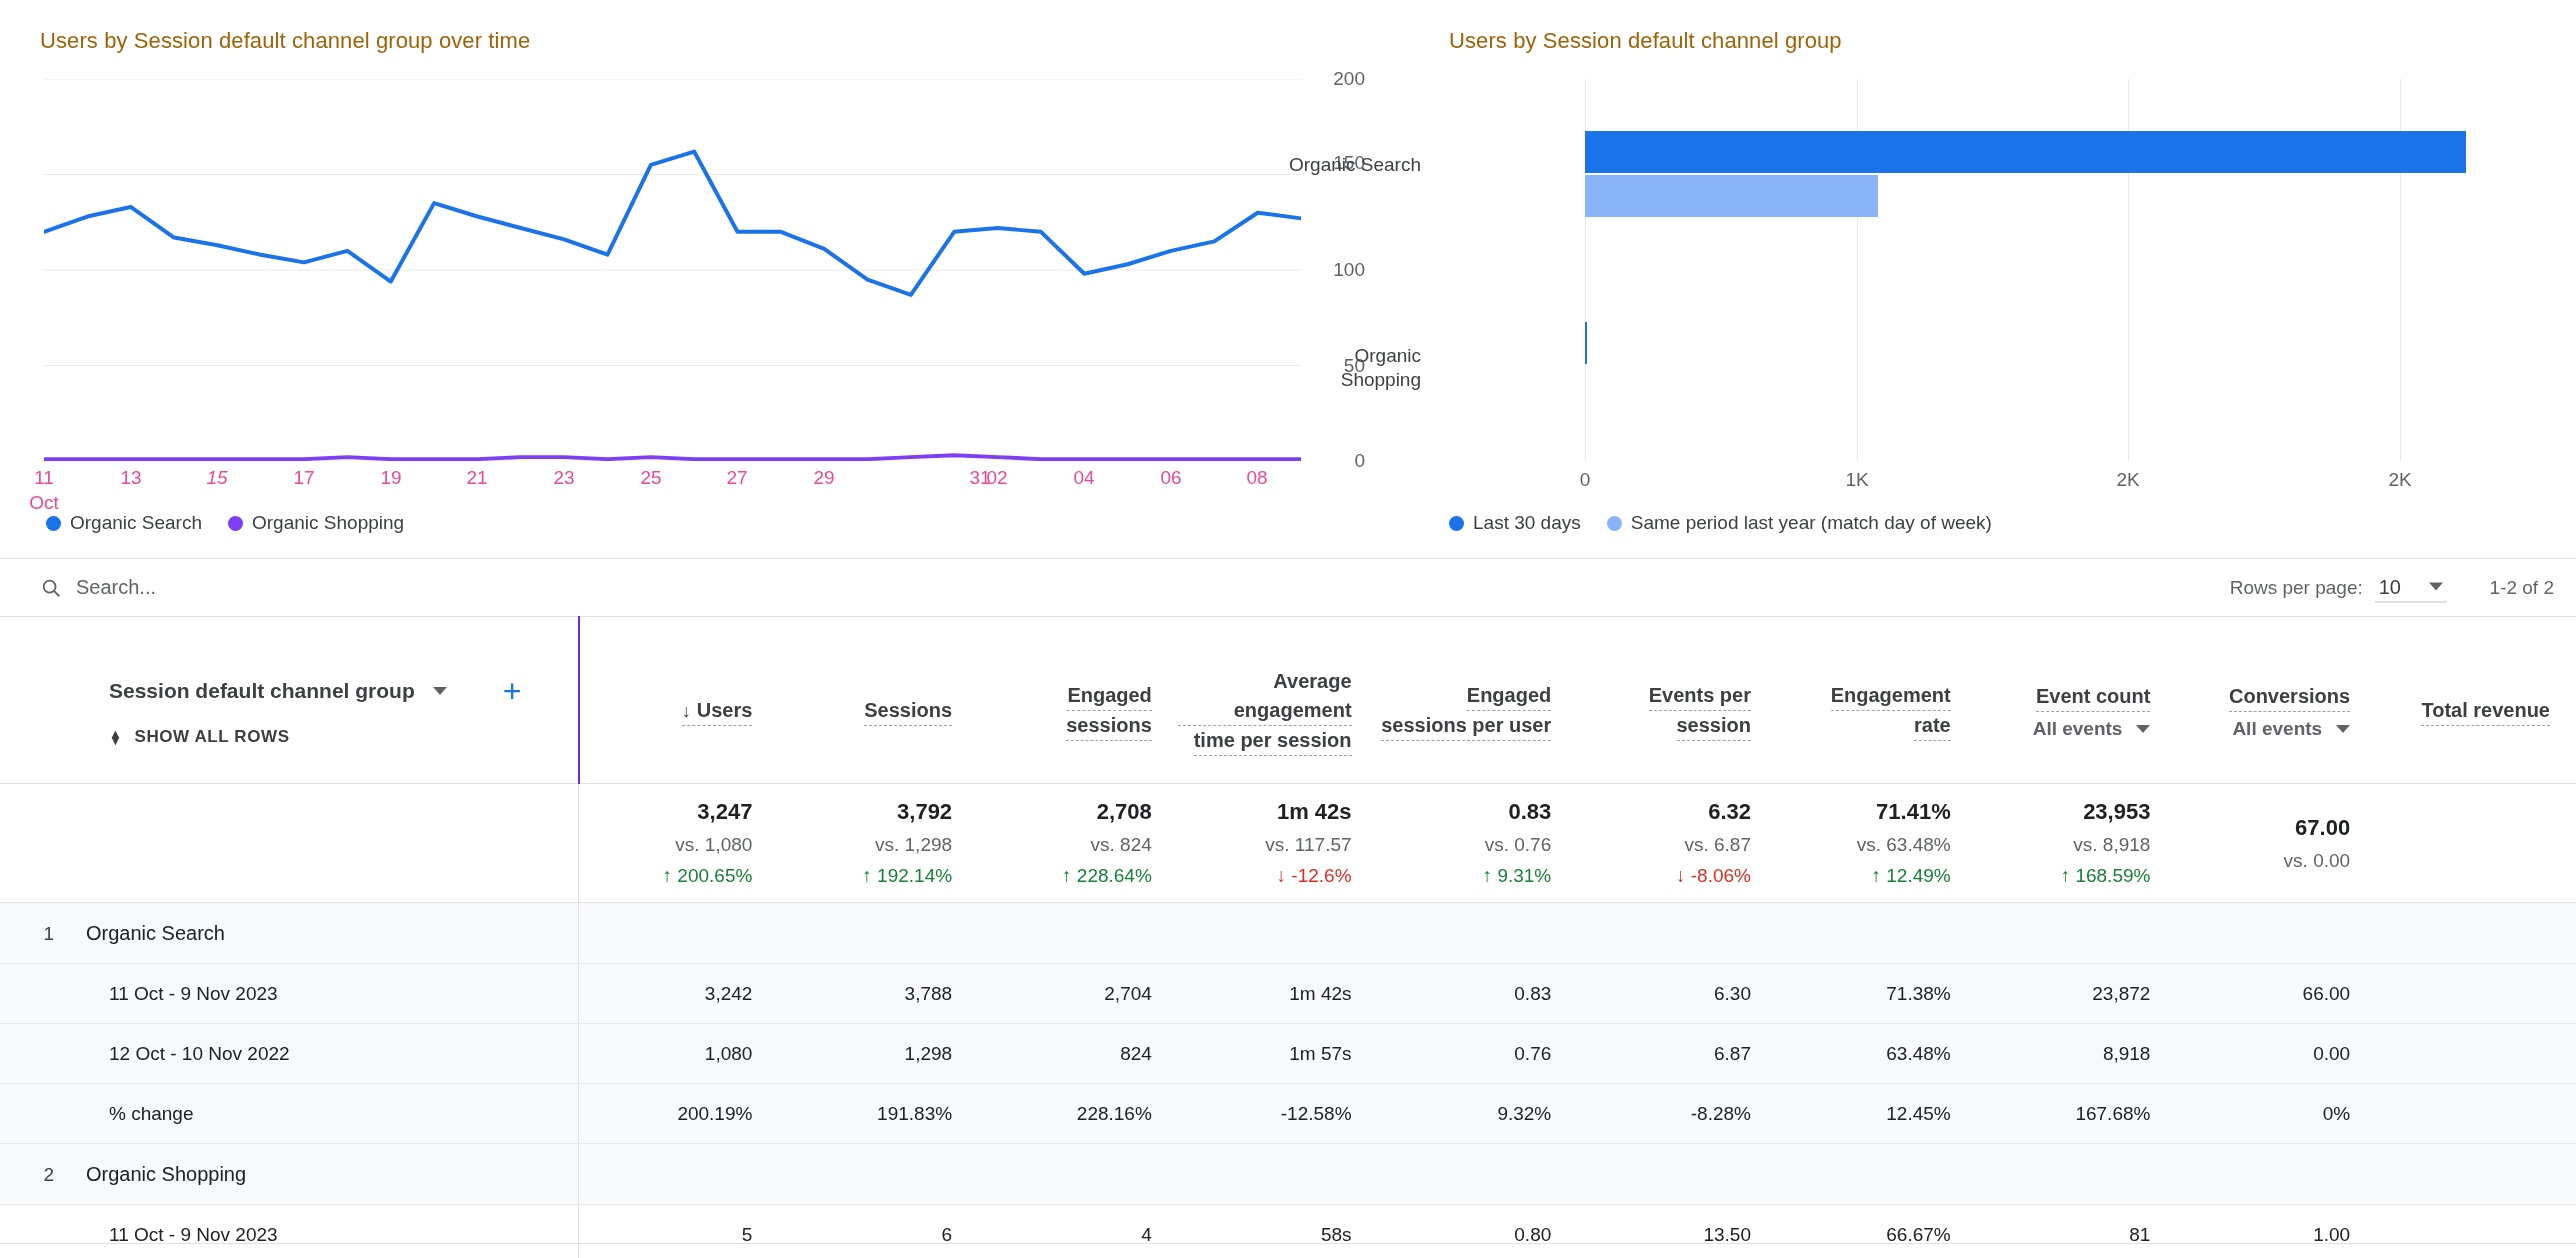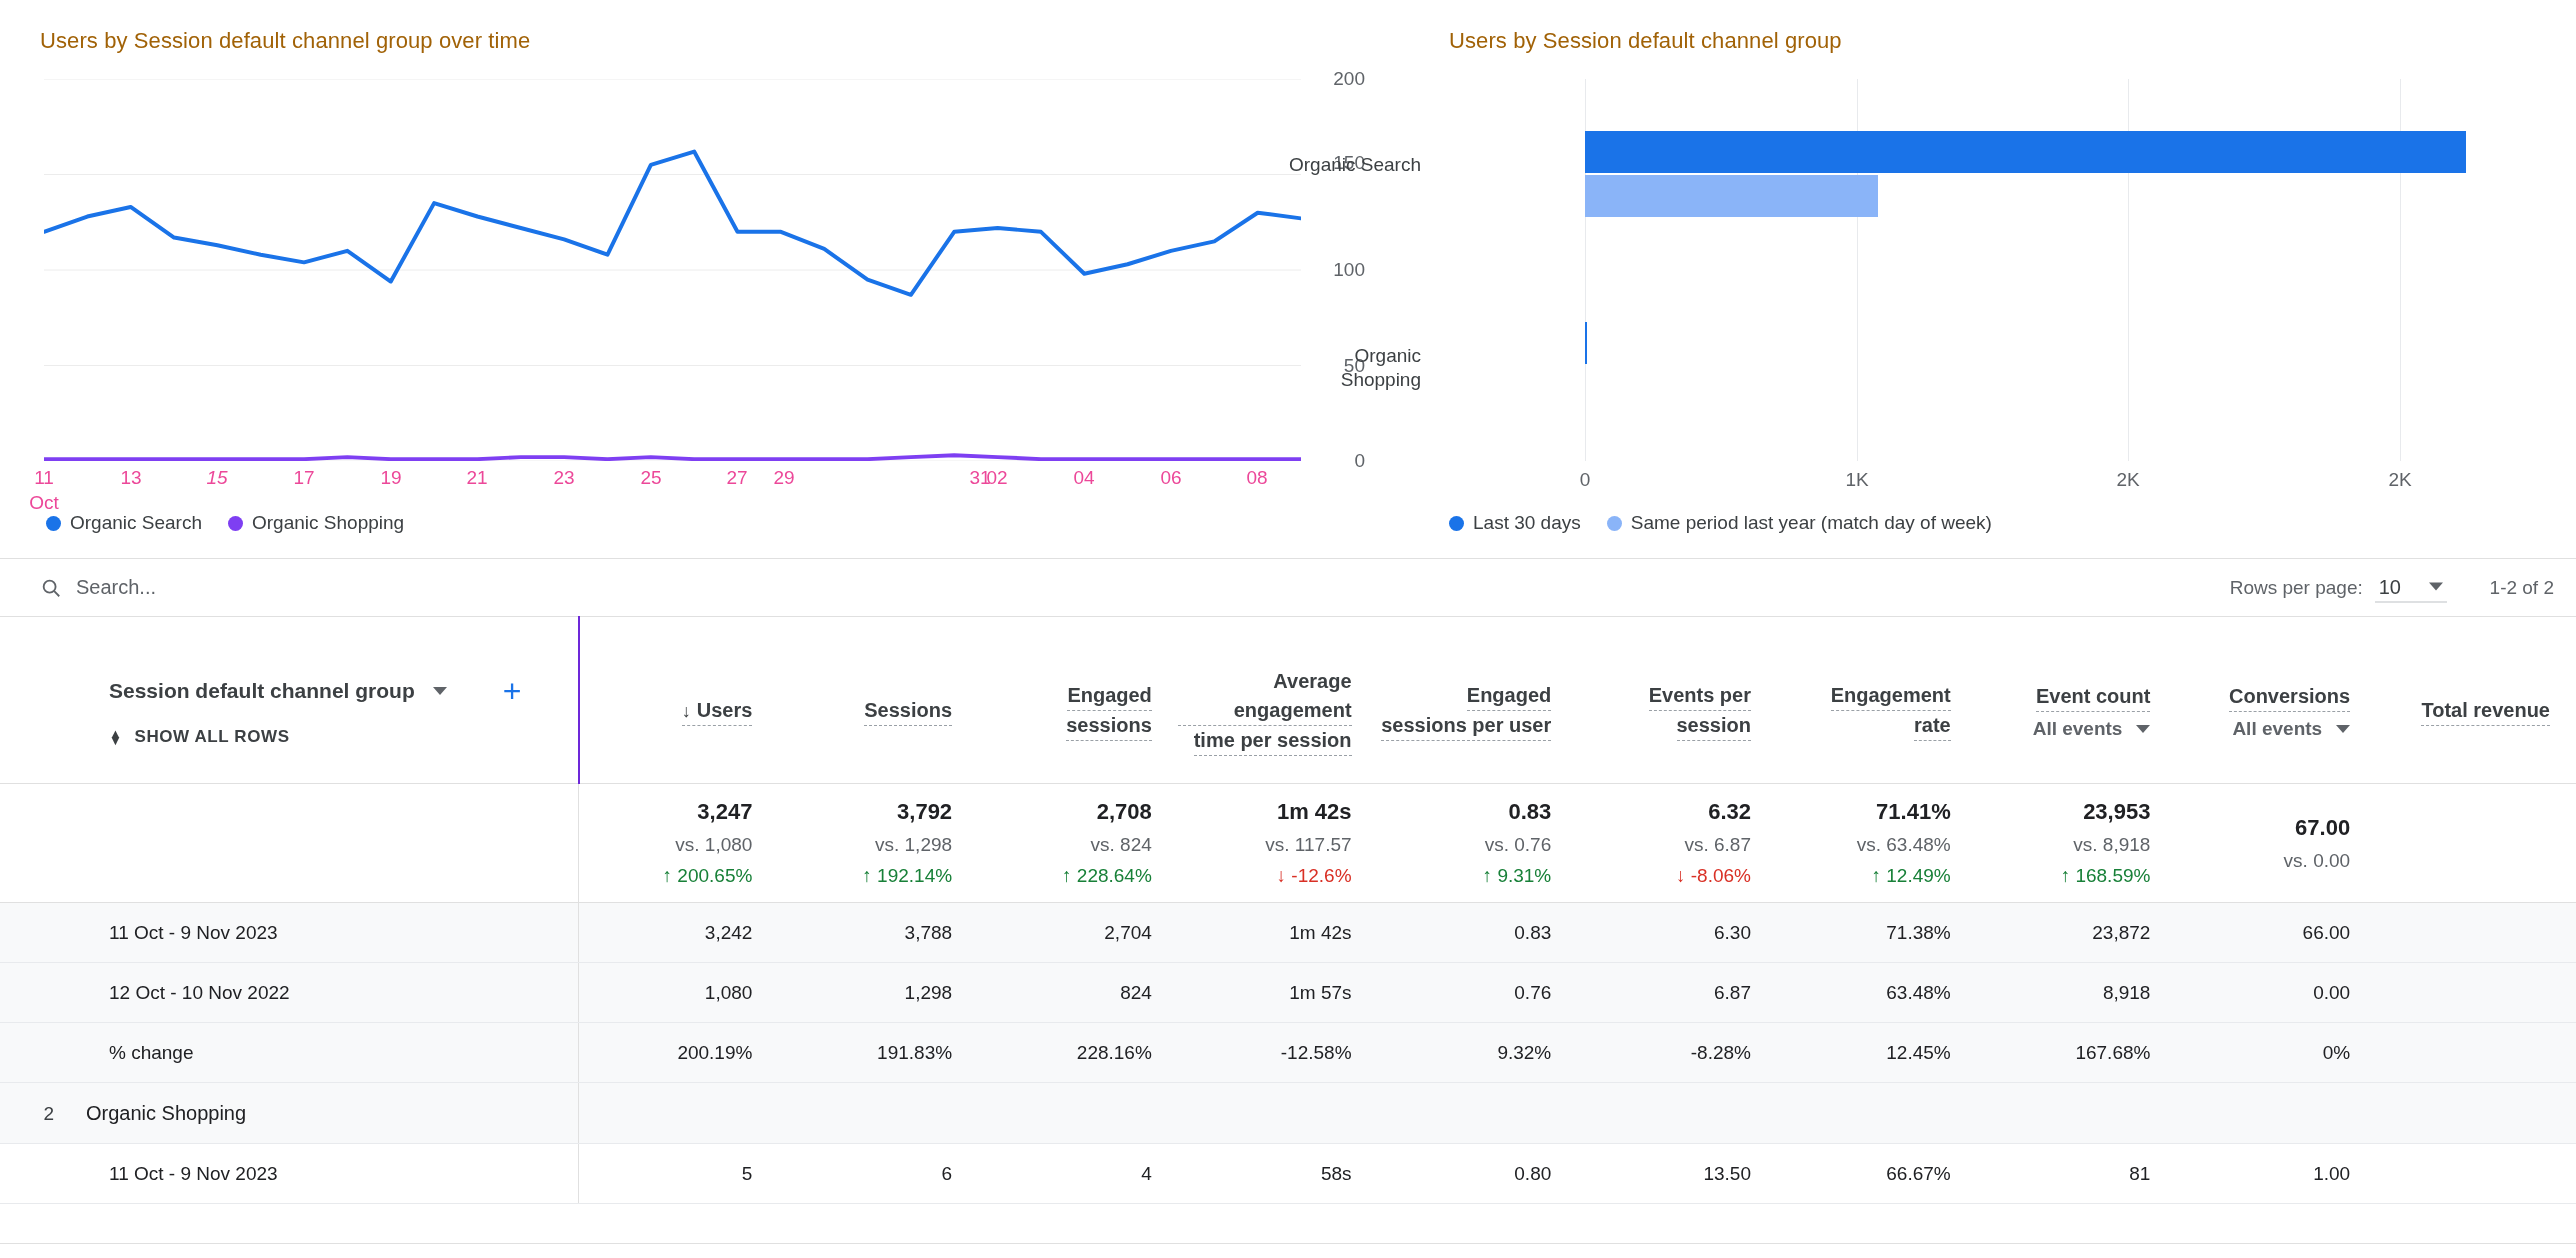--- a/index.html
+++ b/index.html
@@ -161,21 +161,21 @@
       <div class="xlabels" id="line-xlabels">
           <div class="xlabel" style="left: 0px;">11<span class="sub">Oct</span></div>
           <div class="xlabel" style="left: 87px;">13</div>
           <div class="xlabel" style="left: 173px; font-style: italic;">15</div>
           <div class="xlabel" style="left: 260px;">17</div>
           <div class="xlabel" style="left: 347px;">19</div>
           <div class="xlabel" style="left: 433px;">21</div>
           <div class="xlabel" style="left: 520px;">23</div>
           <div class="xlabel" style="left: 607px;">25</div>
           <div class="xlabel" style="left: 693px;">27</div>
-          <div class="xlabel" style="left: 740px;">29</div>
+          <div class="xlabel" style="left: 780px;">29</div>
           <div class="xlabel" style="left: 908px; margin-left: 28px;">31</div>
           <div class="xlabel" style="left: 953px;">02</div>
           <div class="xlabel" style="left: 1040px;">04</div>
           <div class="xlabel" style="left: 1127px;">06</div>
           <div class="xlabel" style="left: 1213px;">08</div>
         </div>
 
       <div class="legend" id="line-legend">
           <div class="legend-item">
             <span class="dot" style="background:#1a73e8"></span>
@@ -355,20 +355,33 @@
               <div class="tot-main">23,953</div>
               <div class="tot-vs">vs. 8,918</div>
               <div class="tot-delta up"><span>↑</span> 168.59%</div>
             </td>
             <td>
               <div class="tot-main">67.00</div>
               <div class="tot-vs">vs. 0.00</div>
             </td>
             <td></td>
           </tr>
+          <tr class="group-row">
+            <td class="dim-cell"><span class="group-idx">1</span><span class="group-name">Organic Search</span></td>
+            <td></td>
+            <td></td>
+            <td></td>
+            <td></td>
+            <td></td>
+            <td></td>
+            <td></td>
+            <td></td>
+            <td></td>
+            <td></td>
+          </tr>
           <tr class="data-row shaded">
             <td class="dim-cell">11 Oct - 9 Nov 2023</td>
             <td>3,242</td>
             <td>3,788</td>
             <td>2,704</td>
             <td>1m 42s</td>
             <td>0.83</td>
             <td>6.30</td>
             <td>71.38%</td>
             <td>23,872</td>

